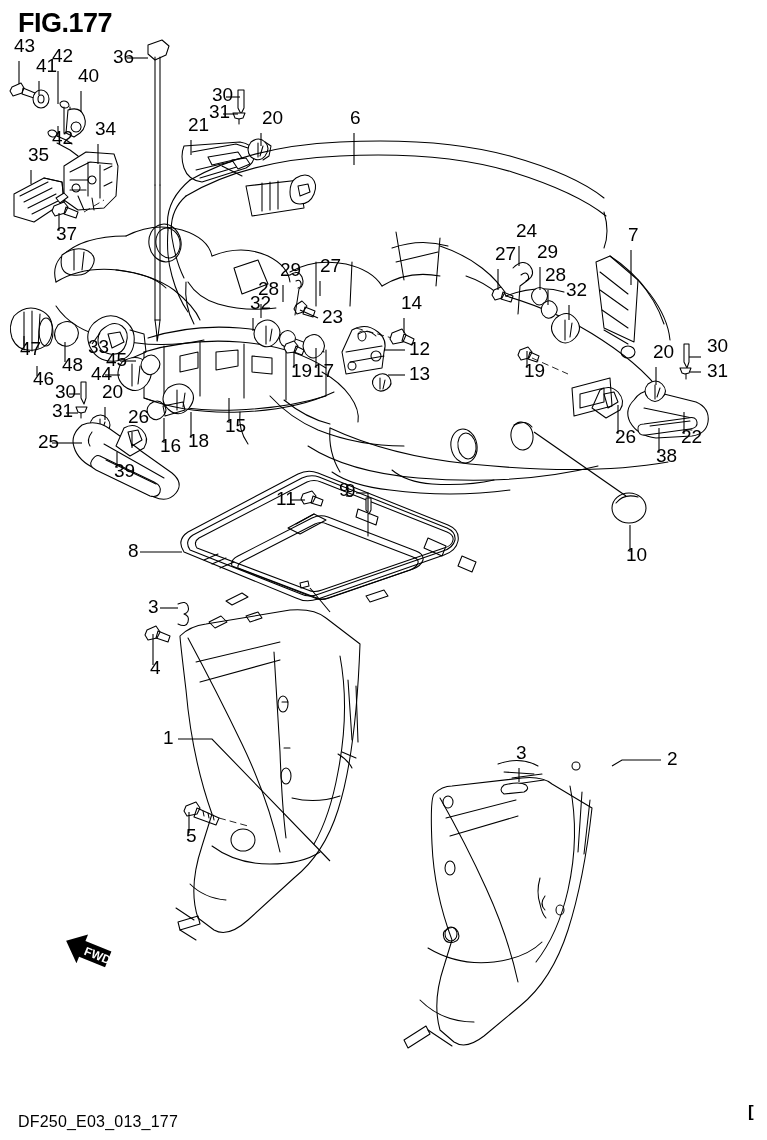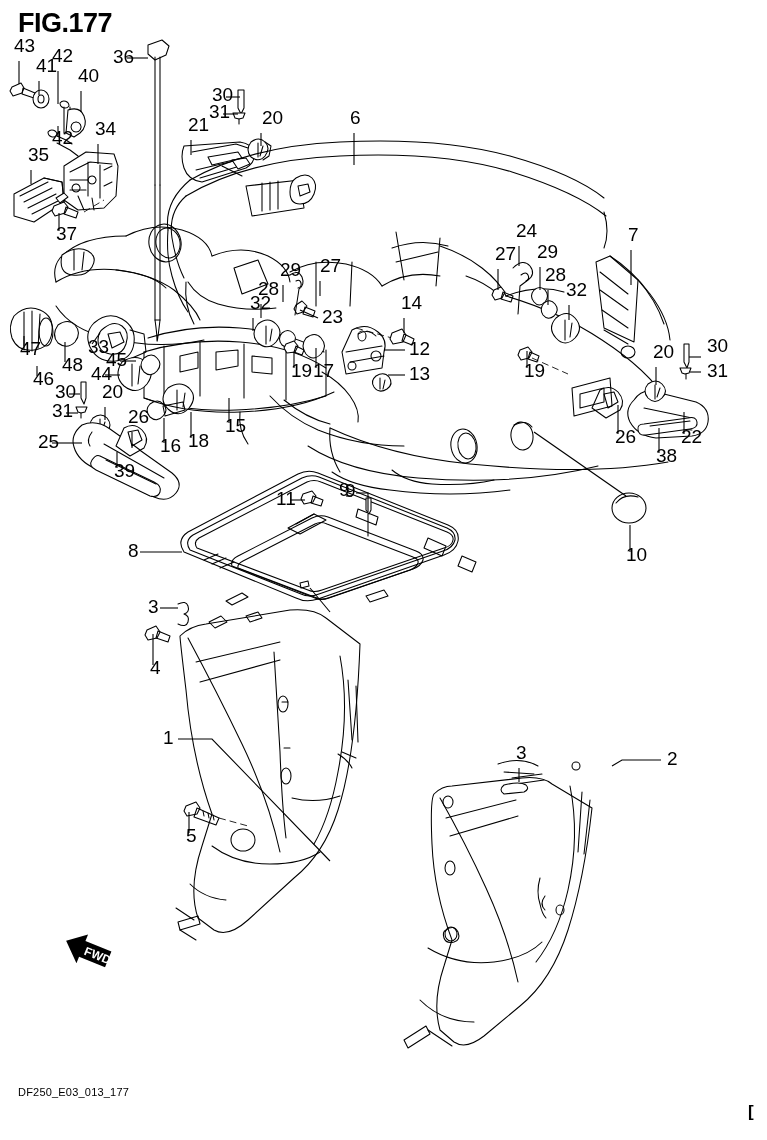--- a/index.html
+++ b/index.html
@@ -10,21 +10,21 @@
     position:relative;
     overflow:hidden;
   }
   #sheet{position:absolute;left:0;top:0;width:760px;height:1140px;}
   #fig-title{
     position:absolute;left:18px;top:8px;
     font-size:27px;font-weight:bold;letter-spacing:-0.5px;
     font-family:"Liberation Sans", sans-serif;
   }
   #footer{position:absolute;left:18px;top:1082px;}
-  #footer div{font-size:11px;line-height:20px;letter-spacing:0.2px;}
+  #footer div{font-size:16px;line-height:20px;letter-spacing:0.2px;margin-top:30px;}
   #corner-mark{
     position:absolute;left:748px;top:1103px;
     font-size:17px;line-height:17px;font-weight:bold;
   }
   svg{position:absolute;left:0;top:0;}
   .cal{font-size:19px;font-family:"Liberation Sans", sans-serif;fill:#000;}
   .art{fill:none;stroke:#000;stroke-width:1.05;stroke-linejoin:round;stroke-linecap:round;}
   .artf{fill:#ffffff;stroke:#000;stroke-width:1.05;stroke-linejoin:round;stroke-linecap:round;}
   .lead{stroke:#000;stroke-width:1.1;fill:none;}
   .hid{fill:none;stroke:#000;stroke-width:0.85;stroke-dasharray:7 4;}

